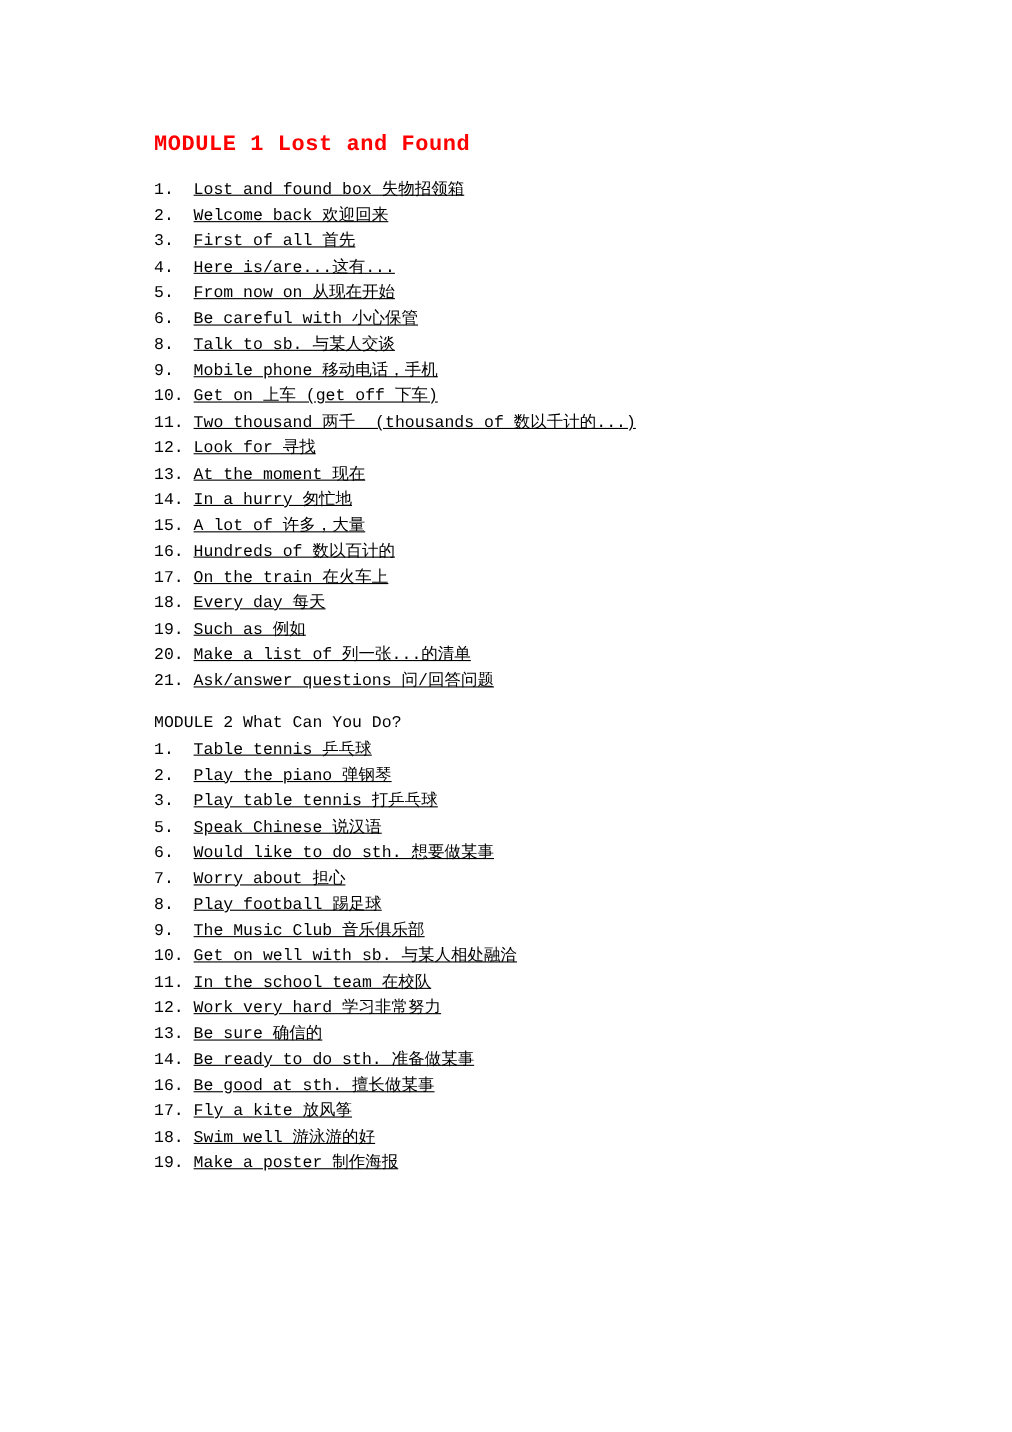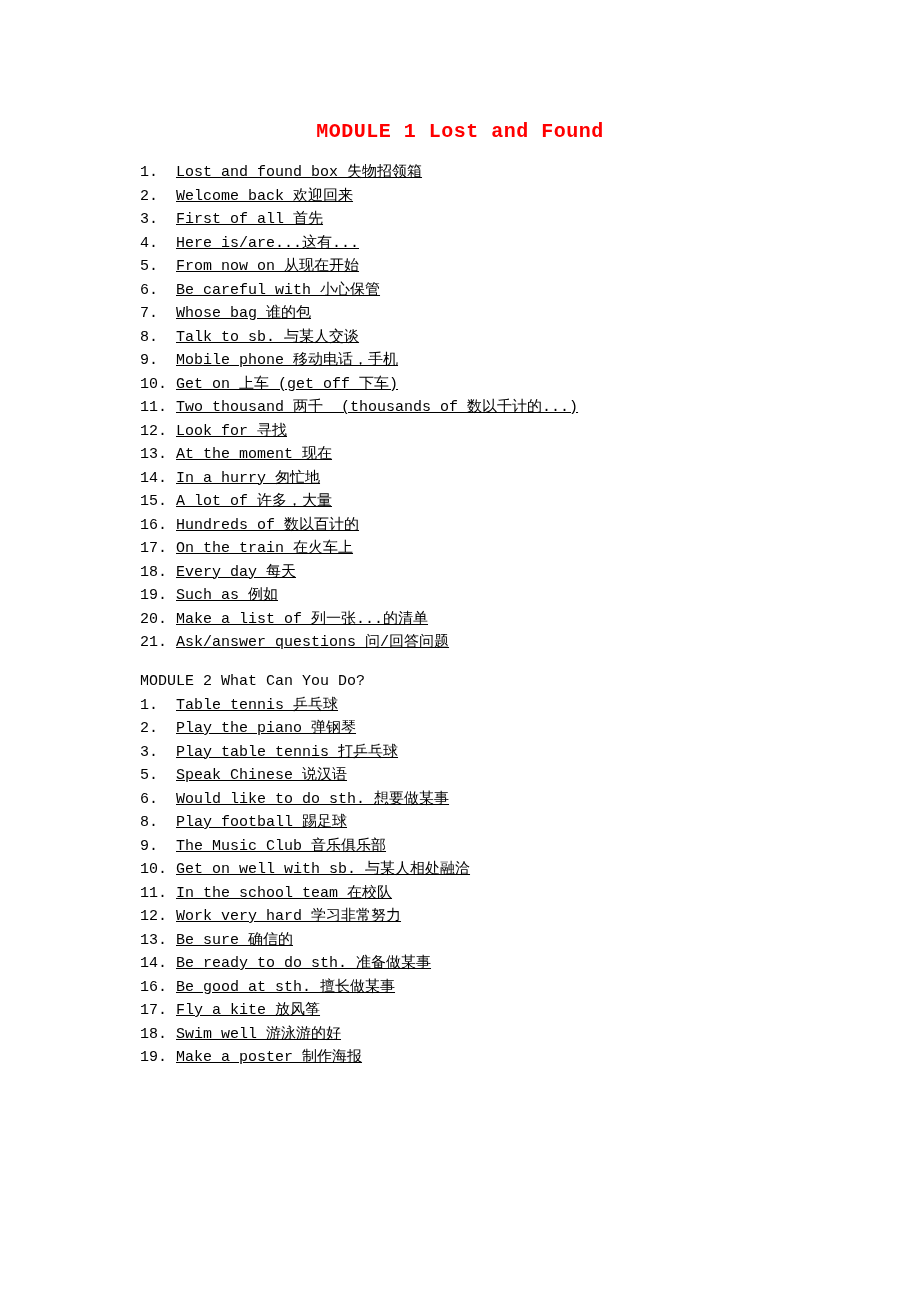--- a/index.html
+++ b/index.html
@@ -9,21 +9,20 @@
     height: 1302px;
     font-family: "SimSun", "宋体", serif;
     font-size: 15px;
     color: #000000;
     position: relative;
   }
   .page {
     padding: 120px 140px 0 140px;
   }
   .title {
-    text-align: center;
     color: #ff0000;
     font-family: "Courier New", "SimSun", monospace;
     font-size: 20px;
     font-weight: bold;
     margin-bottom: 18px;
     letter-spacing: 0.5px;
   }
   .section-heading {
     font-family: "Courier New", "SimSun", monospace;
     font-size: 15px;
@@ -55,21 +54,20 @@
 
   <div class="title">MODULE 1 Lost and Found</div>
 
   <ol class="list" id="list1">
       <li class="item"><span class="num">1. </span><span>Lost and found box 失物招领箱</span></li>
       <li class="item"><span class="num">2. </span><span>Welcome back 欢迎回来</span></li>
       <li class="item"><span class="num">3. </span><span>First of all 首先</span></li>
       <li class="item"><span class="num">4. </span><span>Here is/are...这有...</span></li>
       <li class="item"><span class="num">5. </span><span>From now on 从现在开始</span></li>
       <li class="item"><span class="num">6. </span><span>Be careful with 小心保管</span></li>
-      <li class="item"><span class="num">7. </span><span>Whose bag 谁的包</span></li>
       <li class="item"><span class="num">8. </span><span>Talk to sb. 与某人交谈</span></li>
       <li class="item"><span class="num">9. </span><span>Mobile phone 移动电话，手机</span></li>
       <li class="item"><span class="num">10.</span><span>Get on 上车 (get off 下车)</span></li>
       <li class="item"><span class="num">11.</span><span>Two thousand 两千  (thousands of 数以千计的...)</span></li>
       <li class="item"><span class="num">12.</span><span>Look for 寻找</span></li>
       <li class="item"><span class="num">13.</span><span>At the moment 现在</span></li>
       <li class="item"><span class="num">14.</span><span>In a hurry 匆忙地</span></li>
       <li class="item"><span class="num">15.</span><span>A lot of 许多，大量</span></li>
       <li class="item"><span class="num">16.</span><span>Hundreds of 数以百计的</span></li>
       <li class="item"><span class="num">17.</span><span>On the train 在火车上</span></li>
@@ -80,20 +78,21 @@
     </ol>
 
   <div class="section-heading">MODULE 2 What Can You Do?</div>
 
   <ol class="list" id="list2">
       <li class="item"><span class="num">1. </span><span>Table tennis 乒乓球</span></li>
       <li class="item"><span class="num">2. </span><span>Play the piano 弹钢琴</span></li>
       <li class="item"><span class="num">3. </span><span>Play table tennis 打乒乓球</span></li>
       <li class="item"><span class="num">5. </span><span>Speak Chinese 说汉语</span></li>
       <li class="item"><span class="num">6. </span><span>Would like to do sth. 想要做某事</span></li>
+      <li class="item"><span class="num">7. </span><span>Worry about 担心</span></li>
       <li class="item"><span class="num">8. </span><span>Play football 踢足球</span></li>
       <li class="item"><span class="num">9. </span><span>The Music Club 音乐俱乐部</span></li>
       <li class="item"><span class="num">10.</span><span>Get on well with sb. 与某人相处融洽</span></li>
       <li class="item"><span class="num">11.</span><span>In the school team 在校队</span></li>
       <li class="item"><span class="num">12.</span><span>Work very hard 学习非常努力</span></li>
       <li class="item"><span class="num">13.</span><span>Be sure 确信的</span></li>
       <li class="item"><span class="num">14.</span><span>Be ready to do sth. 准备做某事</span></li>
       <li class="item"><span class="num">16.</span><span>Be good at sth. 擅长做某事</span></li>
       <li class="item"><span class="num">17.</span><span>Fly a kite 放风筝</span></li>
       <li class="item"><span class="num">18.</span><span>Swim well 游泳游的好</span></li>

